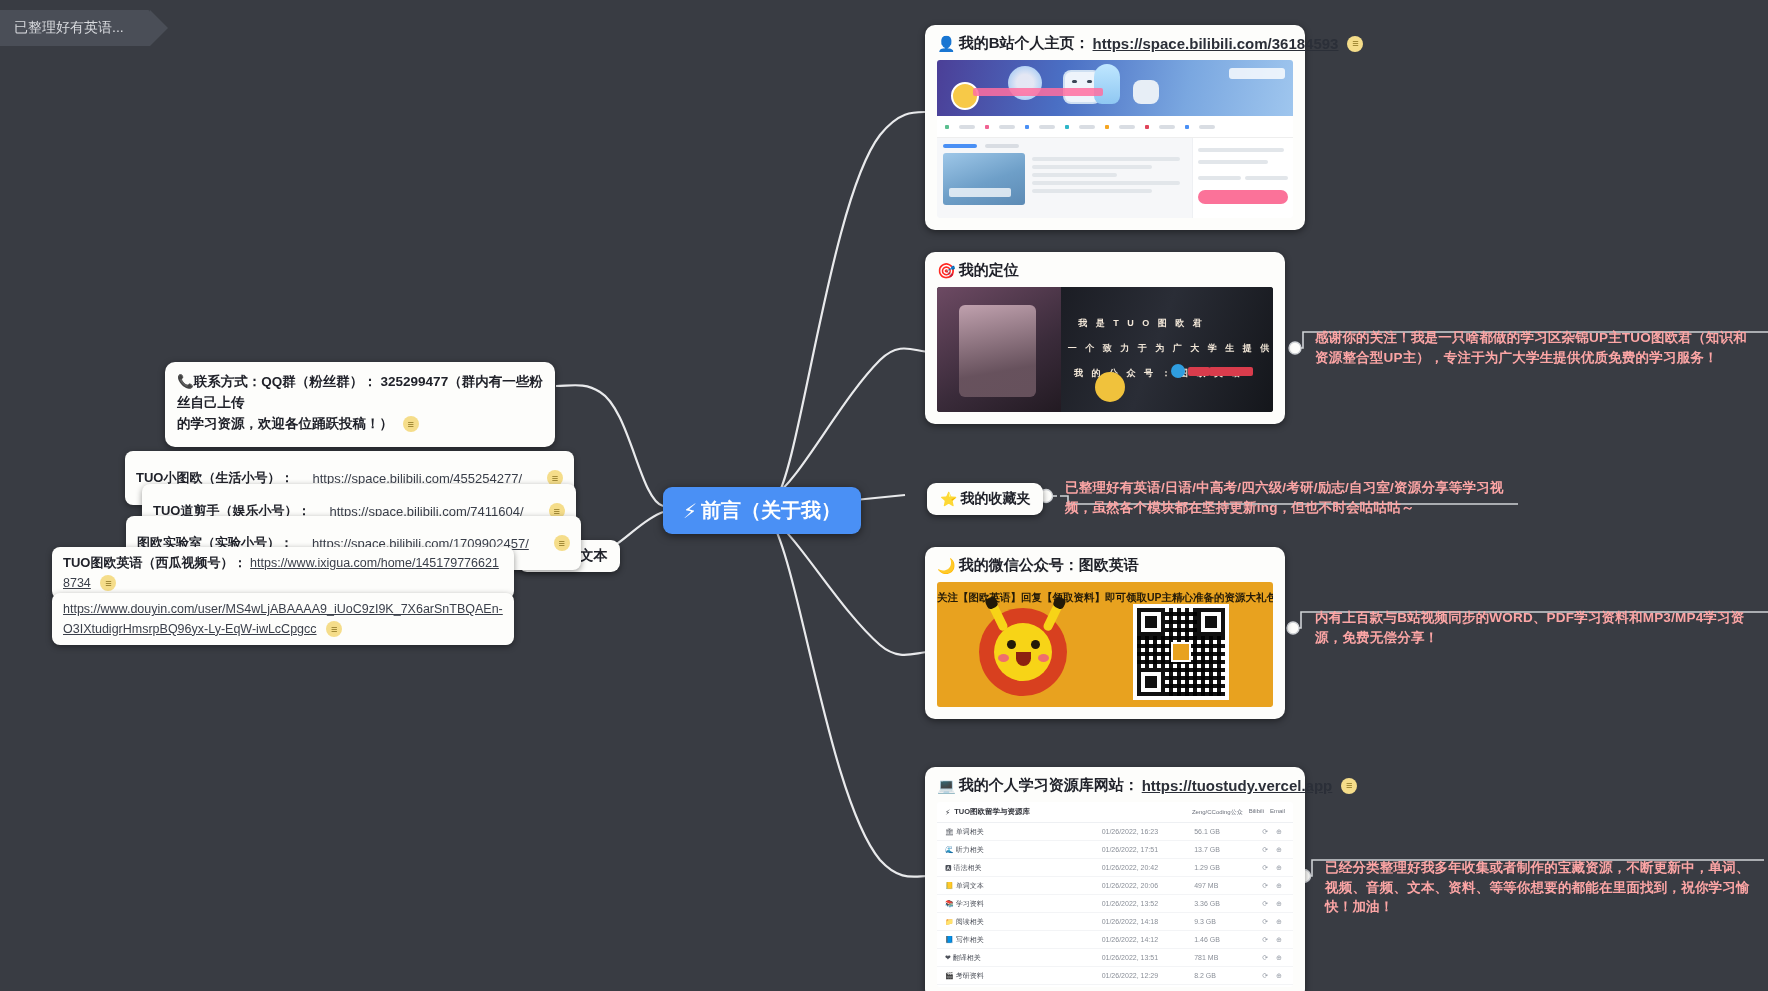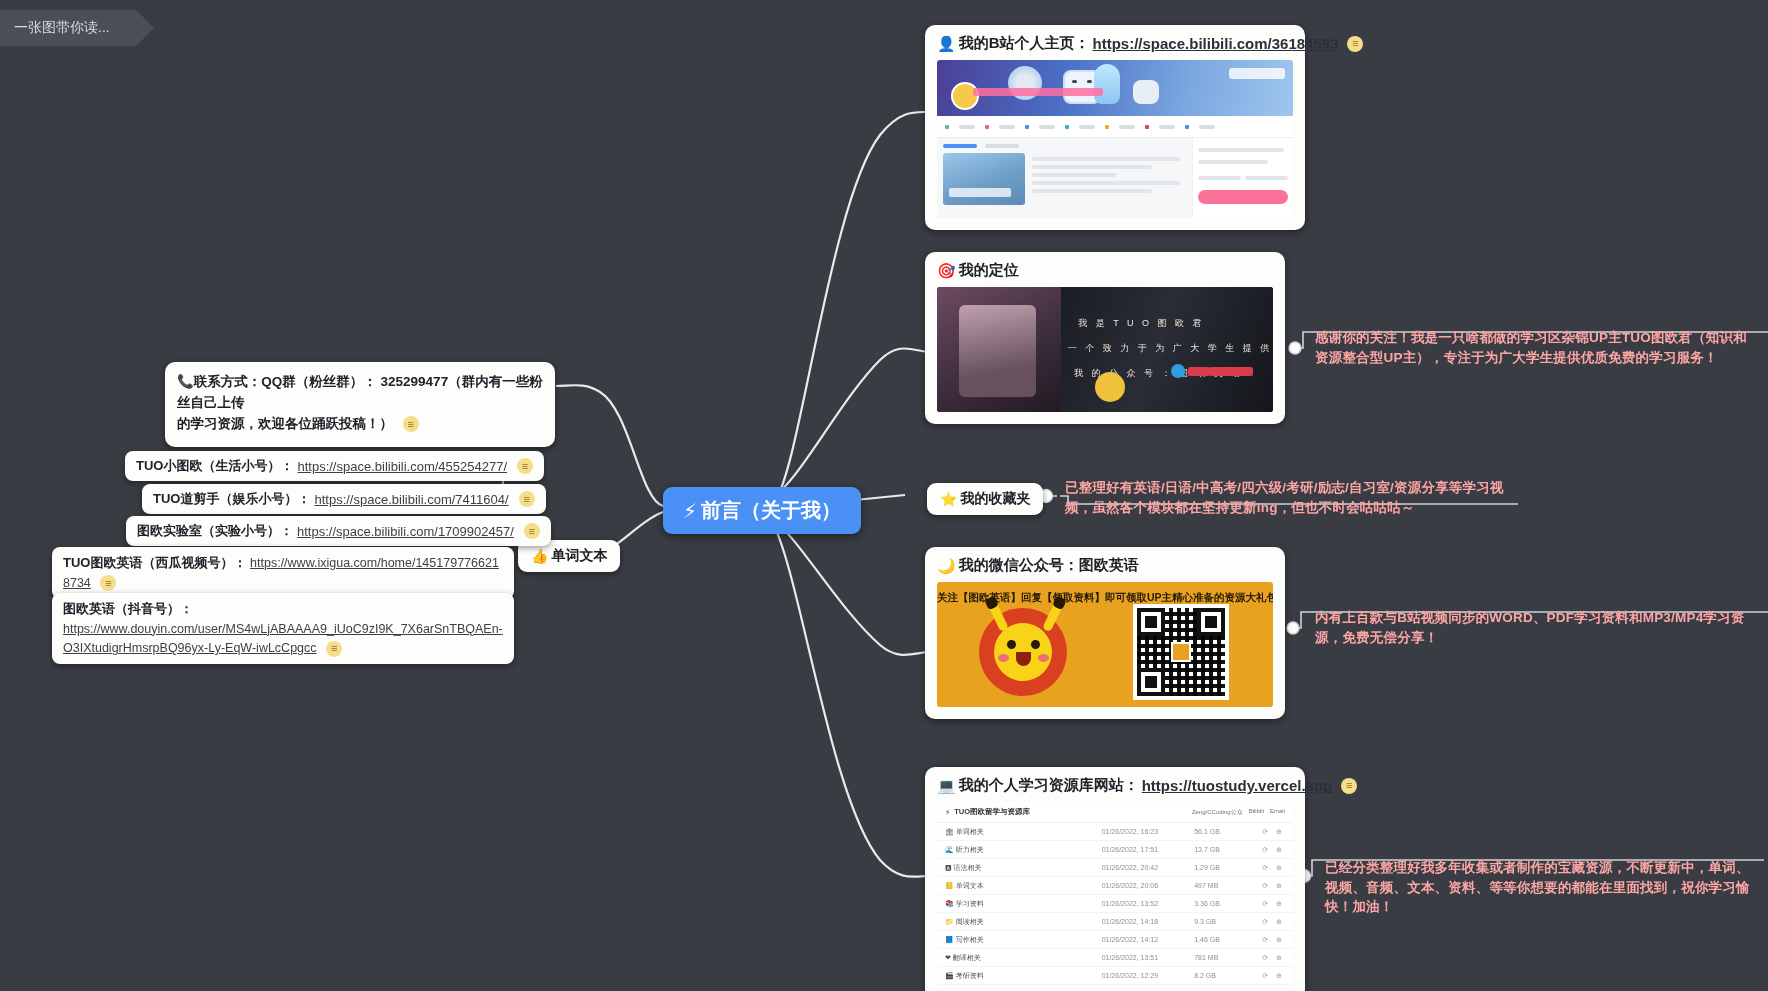--- a/index.html
+++ b/index.html
@@ -64,21 +64,21 @@
   
   .note{
     position:absolute;color:#fca5a5;font-size:13.5px;font-weight:bold;
     line-height:1.45;letter-spacing:.2px;
   }
   
   .row{
     position:absolute;background:#fdfdfb;border-radius:8px;
     box-shadow:0 2px 6px rgba(0,0,0,.4);
     font-size:13px;font-weight:bold;color:#20222a;
-    padding:6px 11px;display:flex;align-items:center;gap:4px;white-space:nowrap;
+    padding:18px 11px;display:flex;align-items:center;gap:19px;white-space:nowrap;
   }
   .row a,.blk a{color:#3a3f4a;text-decoration:underline;font-weight:normal;}
   .blk{
     position:absolute;background:#fdfdfb;border-radius:8px;
     box-shadow:0 2px 6px rgba(0,0,0,.4);
     font-size:13px;font-weight:bold;color:#20222a;
     padding:6px 11px;line-height:1.5;
   }
   .blk .url{font-size:12.5px;word-break:break-all;}
   
@@ -101,21 +101,21 @@
   .bili-thumb:after{content:"";position:absolute;left:6px;bottom:8px;width:62px;height:9px;background:rgba(255,255,255,.75);border-radius:2px;}
   .bili-right{width:90px;background:#fff;padding:6px 5px;border-left:1px solid #eef0f3;}
   .ln{height:4px;background:#e2e6ea;border-radius:2px;margin:4px 0;}
   .ln.s{width:55%;} .ln.m{width:78%;} .ln.l{width:96%;}
   .pinkbtn{height:14px;border-radius:7px;background:#fb7299;margin-top:6px;}
   
   .vid{height:125px;background:#0d0d10;position:relative;display:flex;}
   .vid .left{width:37%;background:linear-gradient(150deg,#6d4a63,#3a2b3a 60%,#221a22);position:relative;}
   .vid .ppl{position:absolute;left:18%;top:14%;width:62%;height:74%;background:linear-gradient(170deg,#c8a9b5,#6b5560 70%);border-radius:6px;opacity:.92;}
   .vid .right{flex:1;background:linear-gradient(110deg,#1b1d24,#2a2d36 45%,#14161b);position:relative;}
-  .vid .vt{position:absolute;left:8%;color:#f2e7d8;font-size:9px;letter-spacing:3px;white-space:nowrap;font-weight:normal;}
+  .vid .vt{position:absolute;left:8%;color:#f2e7d8;font-size:9px;letter-spacing:3px;white-space:nowrap;font-weight:bold;}
   .vid .ava{position:absolute;left:16%;bottom:10px;width:30px;height:30px;border-radius:50%;background:#f0c23c;}
   .vid .tag{position:absolute;height:9px;border-radius:2px;}
   
   .pk{height:125px;background:#e8a21f;position:relative;overflow:hidden;}
   .pk .hdr{position:absolute;top:9px;left:0;right:0;text-align:center;font-size:10.5px;font-weight:bold;color:#231a08;white-space:nowrap;}
   .pk .circ{position:absolute;left:42px;top:26px;width:88px;height:88px;border-radius:50%;background:#d8401f;}
   .pk .face{position:absolute;left:57px;top:41px;width:58px;height:58px;border-radius:50%;background:#f7d417;}
   .pk .eye{position:absolute;width:9px;height:9px;border-radius:50%;background:#231a08;top:58px;}
   .pk .eye.l{left:70px;} .pk .eye.r{left:94px;}
   .pk .cheek{position:absolute;width:11px;height:8px;border-radius:50%;background:#ef6e6e;top:72px;}
@@ -179,21 +179,21 @@
     <circle cx="563" cy="554" r="5.5"></circle>
   </g>
 
   <g fill="none" stroke="#d3d6da" stroke-width="1.6">
     <path d="M503 466 v 20"></path>
     <path d="M240 466 h 263"></path>
   </g>
 </svg>
 
 <div id="tab">
-  <span>一张图带你读...</span>
+  <span>已整理好有英语...</span>
 </div>
 
 <div id="central">
   <span class="emj">⚡</span>
   <span>前言（关于我）</span>
 </div>
 
 <div class="card" id="c-bili" style="left:925px;top:25px;width:380px;">
   <div class="card-title">
     <span class="emj">👤</span>
@@ -437,16 +437,15 @@
   <span>图欧实验室（实验小号）：</span>
   <a href="#">https://space.bilibili.com/1709902457/</a>
   <span class="menu-dot">≡</span>
 </div>
 <div class="blk" style="left:52px;top:547px;width:440px;">
   <span>TUO图欧英语（西瓜视频号）：</span>
   <a href="#" class="url">https://www.ixigua.com/home/1451797766218734</a>
   <span class="menu-dot" style="vertical-align:middle">≡</span>
 </div>
 <div class="blk" style="left:52px;top:593px;width:440px;">
-  <div>图欧英语（抖音号）：</div>
   <a href="#" class="url">https://www.douyin.com/user/MS4wLjABAAAA9_iUoC9zI9K_7X6arSnTBQAEn-O3IXtudigrHmsrpBQ96yx-Ly-EqW-iwLcCpgcc</a>
   <span class="menu-dot" style="vertical-align:middle">≡</span>
 </div>
 
 </body></html>

